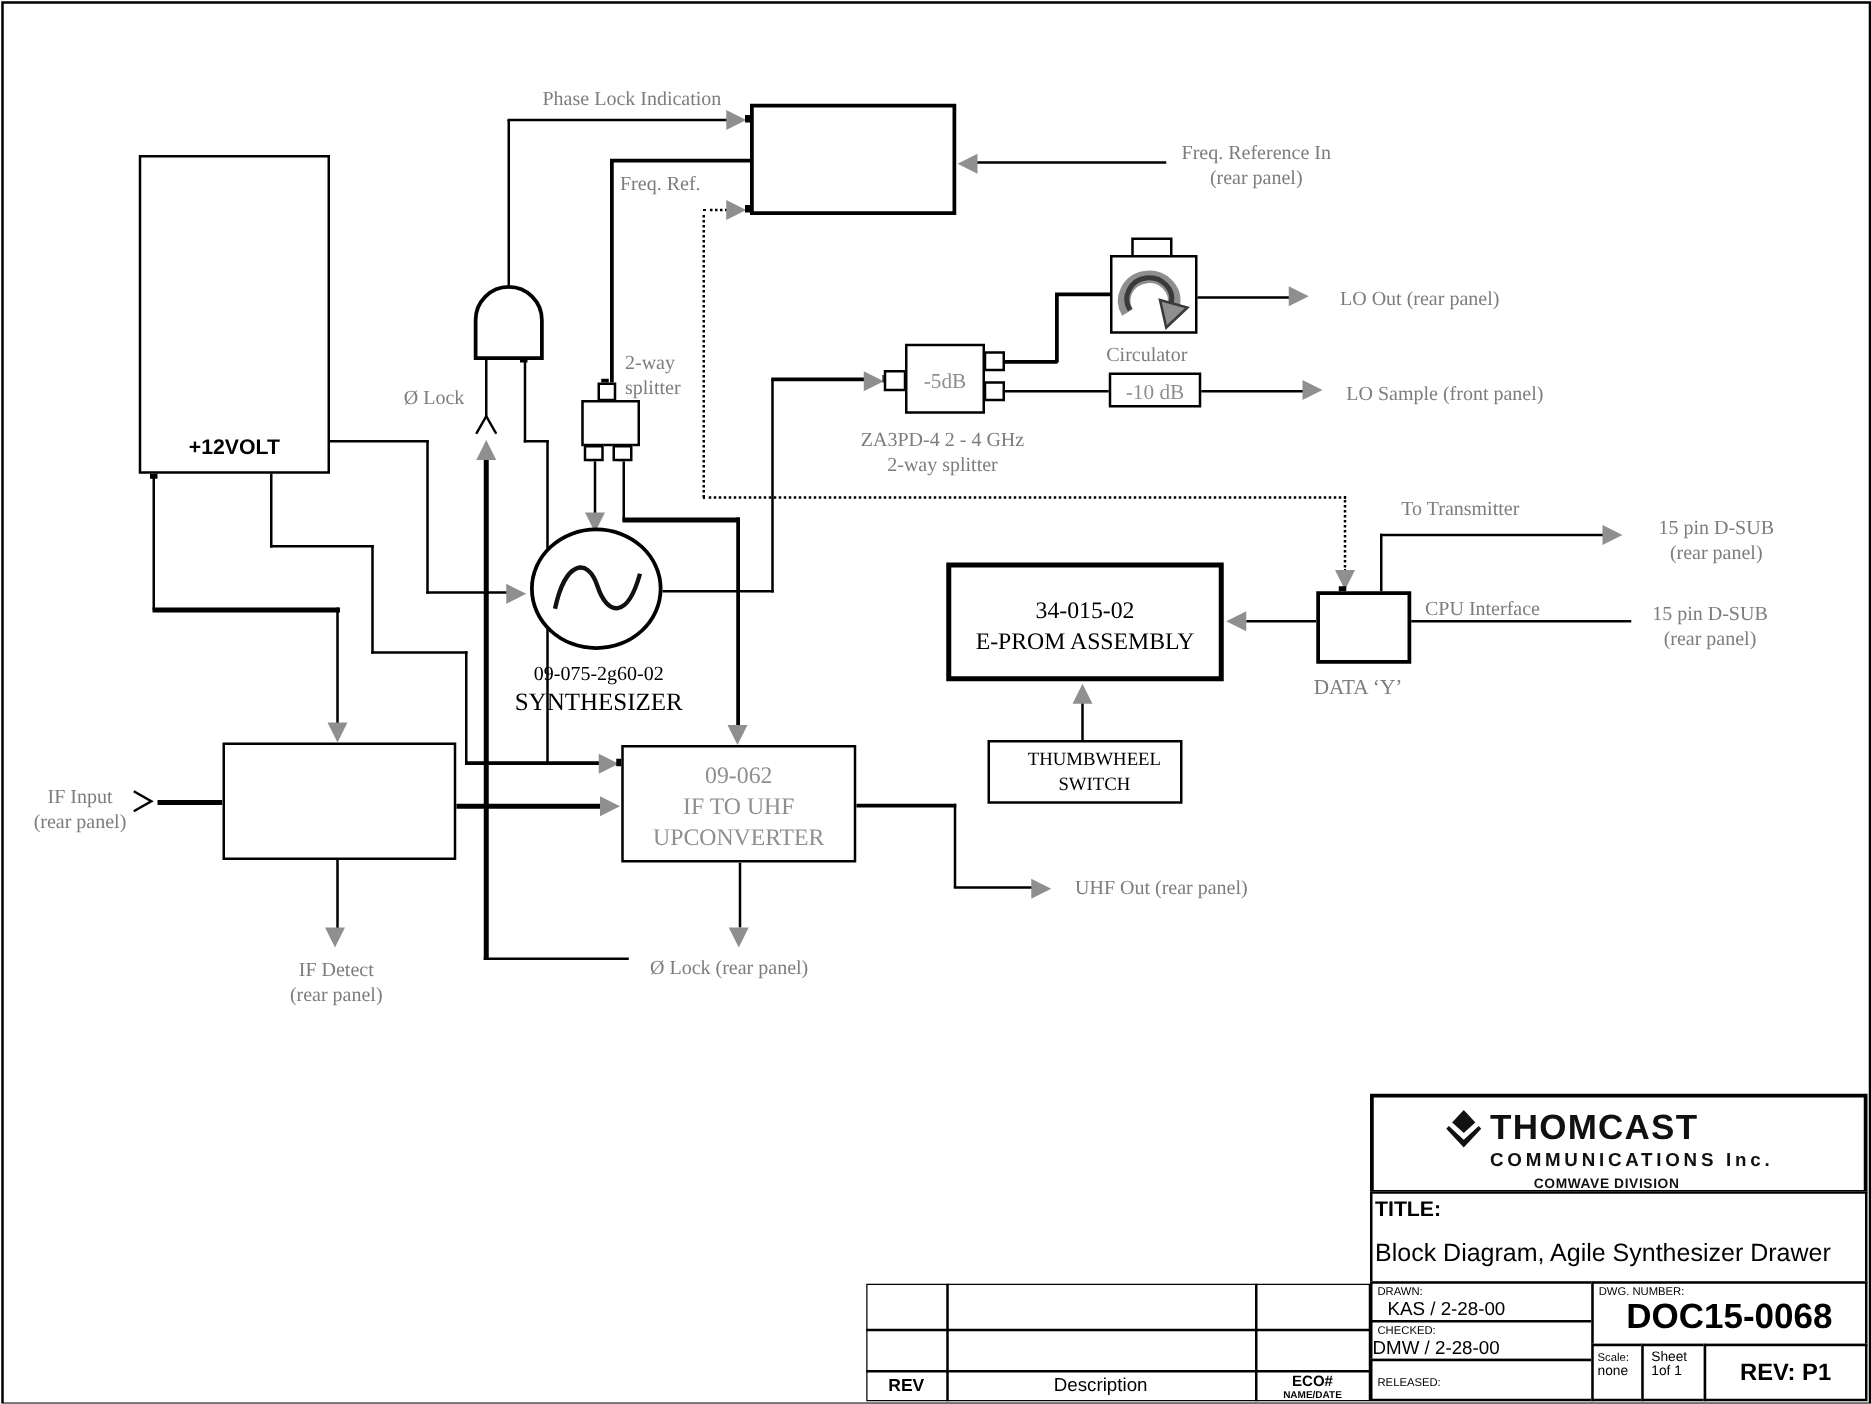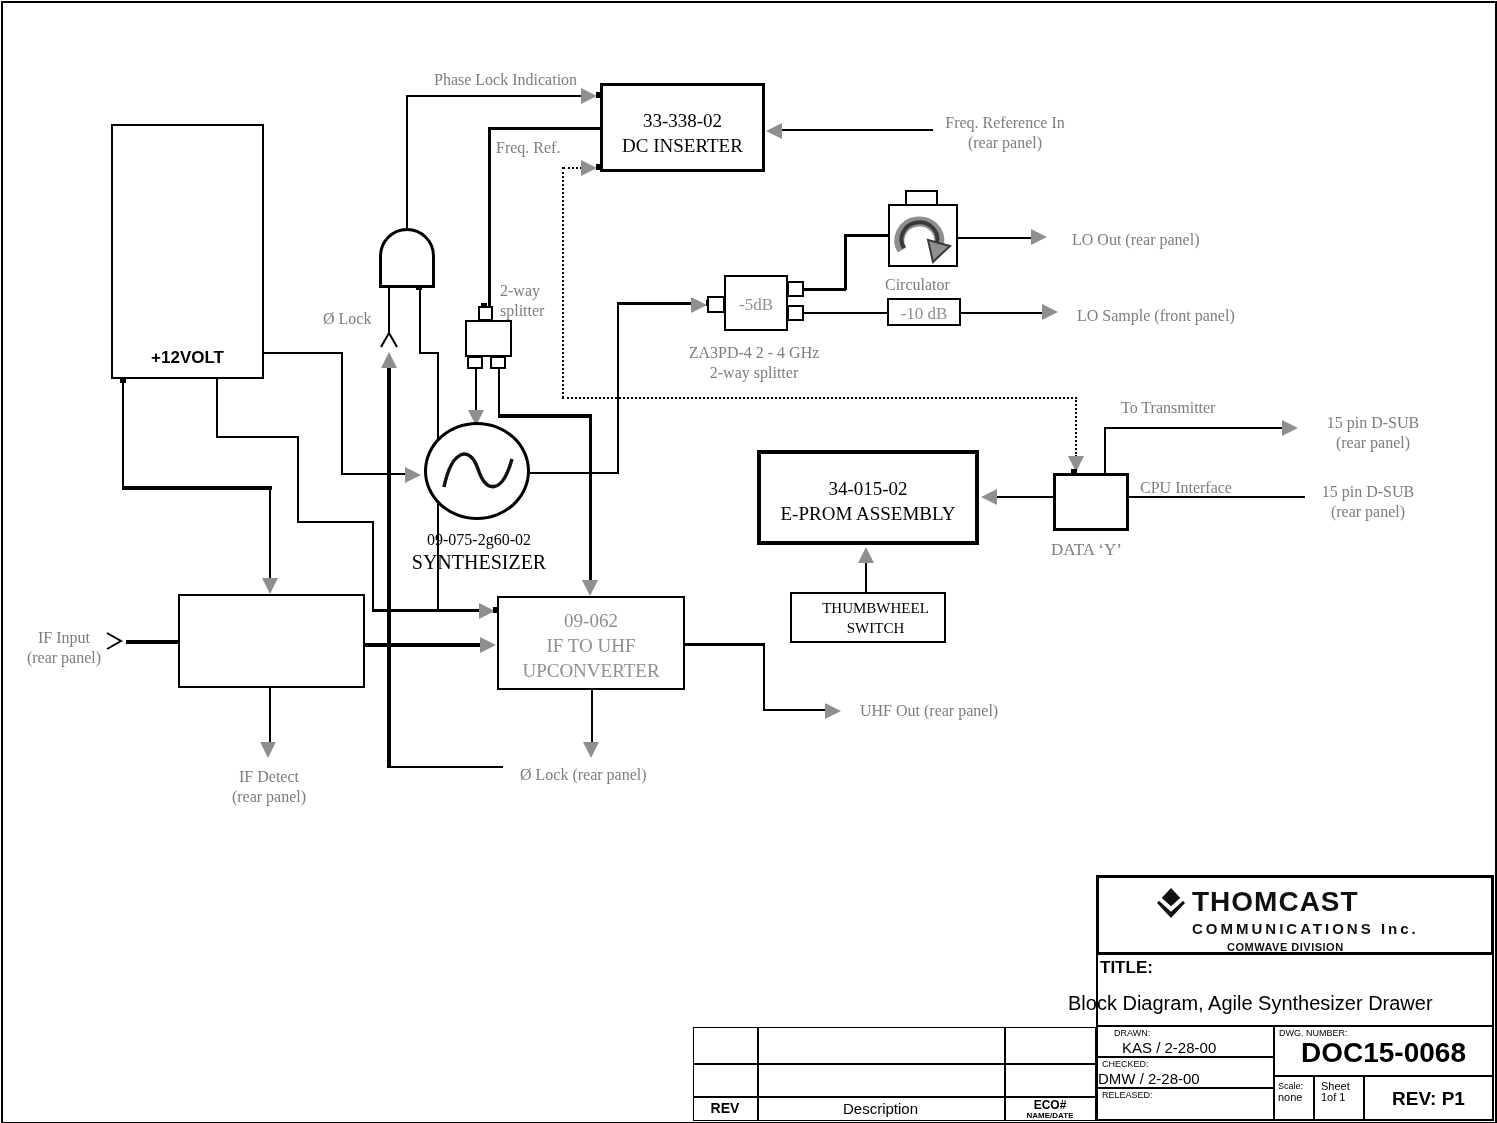--- a/index.html
+++ b/index.html
@@ -139,24 +139,20 @@
   <div class="sq" style="left:493px;top:607px;"></div>
   <div class="sq" style="left:120px;top:377px;"></div>
   <div class="sq" style="left:416px;top:284px;"></div>
   <div class="sq" style="left:1101px;top:492px;"></div>
   <div class="sq" style="left:1071px;top:469px;"></div>
 
   <div class="box" style="left:111px;top:124px;width:153px;height:255px;border-width:2px;"></div>
   <div class="btxt sans" style="left:111px;top:345px;width:153px;font-weight:bold;font-size:17px;">+12VOLT</div>
 
   <div class="box" style="left:600px;top:83px;width:165px;height:89px;"></div>
-  <div class="btxt" style="left:600px;top:108px;width:165px;font-size:19px;">
-    <div>33-338-02</div>
-    <div>DC INSERTER</div>
-  </div>
 
   <div style="position:absolute;left:379px;top:228px;width:56px;height:60px;border:3px solid #000;border-radius:28px 28px 0 0;box-sizing:border-box;background:#fff;"></div>
 
   <div class="box thin" style="left:478px;top:306px;width:15px;height:15px;"></div>
   <div class="box thin" style="left:465px;top:320px;width:47px;height:37px;"></div>
   <div class="box thin" style="left:467px;top:356px;width:16px;height:13px;"></div>
   <div class="box thin" style="left:490px;top:356px;width:16px;height:13px;"></div>
 
   <div class="box thin" style="left:707px;top:296px;width:18px;height:17px;"></div>
   <div class="box thin" style="left:787px;top:281px;width:17px;height:16px;"></div>
@@ -256,32 +252,32 @@
   <svg width="28" height="30" viewBox="0 0 28 30" style="left:1157px;top:888px;">
     <polygon points="14,0 28,15 14,30 0,15" fill="#111"></polygon>
     <path d="M3,11 L14,21 L25,11" fill="none" stroke="#fff" stroke-width="4"></path>
   </svg>
   <div class="sans" style="position:absolute;left:1192px;top:886px;font-size:28px;font-weight:bold;letter-spacing:1px;color:#111;">THOMCAST</div>
   <div class="sans" style="position:absolute;left:1192px;top:920px;font-size:15px;font-weight:bold;letter-spacing:3px;color:#111;">COMMUNICATIONS Inc.</div>
   <div class="sans" style="position:absolute;left:1227px;top:941px;font-size:11px;font-weight:bold;letter-spacing:0.5px;color:#111;">COMWAVE DIVISION</div>
 
   <div class="tb" style="left:1096px;top:953px;width:398px;height:74px;"></div>
   <div class="sans" style="position:absolute;left:1100px;top:958px;font-size:17px;font-weight:bold;">TITLE:</div>
-  <div class="sans" style="position:absolute;left:1068px;top:992px;font-size:20px;">Block Diagram, Agile Synthesizer Drawer</div>
-
-  <div class="tb" style="left:1096px;top:1025px;width:179px;height:33px;padding-left:12px;">
+  <div class="sans" style="position:absolute;left:1100px;top:992px;font-size:20px;">Block Diagram, Agile Synthesizer Drawer</div>
+
+  <div class="tb" style="left:1096px;top:1025px;width:179px;height:33px;">
     <div class="small" style="padding:1px 0 0 4px;">DRAWN:</div>
     <div class="val" style="padding-left:12px;">KAS / 2-28-00</div>
   </div>
   <div class="tb" style="left:1096px;top:1056px;width:179px;height:33px;">
     <div class="small" style="padding:1px 0 0 4px;">CHECKED:</div>
     <div class="val" style="">DMW / 2-28-00</div>
   </div>
   <div class="tb" style="left:1096px;top:1087px;width:179px;height:34px;">
-    <div class="small" style="padding:1px 0 0 4px;">RELEASED:</div>
+    <div class="small" style="padding:12px 0 0 4px;">RELEASED:</div>
     <div class="val" style="padding-left:12px;margin-top:36px;">Name / date</div>
   </div>
 
   <div class="tb" style="left:1273px;top:1025px;width:221px;height:52px;">
     <div class="small" style="padding:1px 0 0 4px;">DWG. NUMBER:</div>
     <div style="font-size:28px;font-weight:bold;text-align:center;margin-top:-2px;">DOC15-0068</div>
   </div>
 
   <div class="tb" style="left:1273px;top:1075px;width:42px;height:46px;">
     <div class="small" style="padding:4px 0 0 3px;">Scale:</div>

